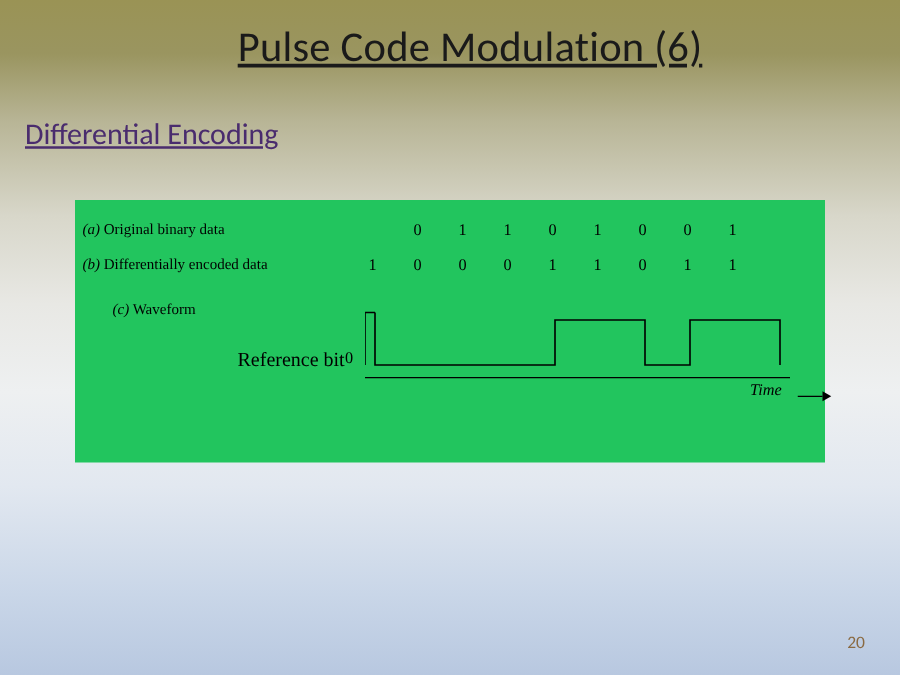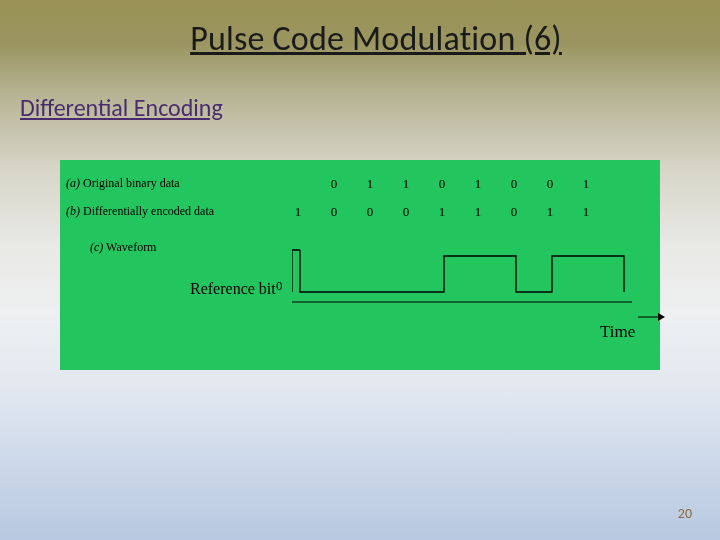--- a/index.html
+++ b/index.html
@@ -51,21 +51,21 @@
   .label-b .rest { font-style: normal; }
   .label-c { position: absolute; left: 18px; top: 0; font-style: italic; margin-left: 12px; }
   .label-c .rest { font-style: normal; }
   .bits-a { position: absolute; left: 256px; top: 0; letter-spacing: 0; font-family: "Times New Roman", serif; font-size: 13px; }
   .bits-a span { display: inline-block; width: 36px; text-align: center; }
   .bits-b { position: absolute; left: 220px; top: 0; font-size: 13px; }
   .bits-b span { display: inline-block; width: 36px; text-align: center; }
   .ref-bit { position: absolute; left: 130px; top: 120px; font-size: 16px; }
   .ref-zero { position: absolute; left: 216px; top: 118px; font-size: 13px; }
   .waveform { position: absolute; left: 232px; top: 82px; }
-  .axis-time { position: absolute; left: 540px; top: 162px; font-size: 17px; }
+  .axis-time { position: absolute; left: 540px; top: 144px; font-size: 13px; font-style: italic; }
   .arrow-time { position: absolute; left: 578px; top: 150px; }
   .page-num {
     position: absolute;
     bottom: 18px;
     right: 28px;
     font-size: 14px;
     color: #8a6a42;
     font-family: Calibri, Arial, sans-serif;
   }
 </style>

